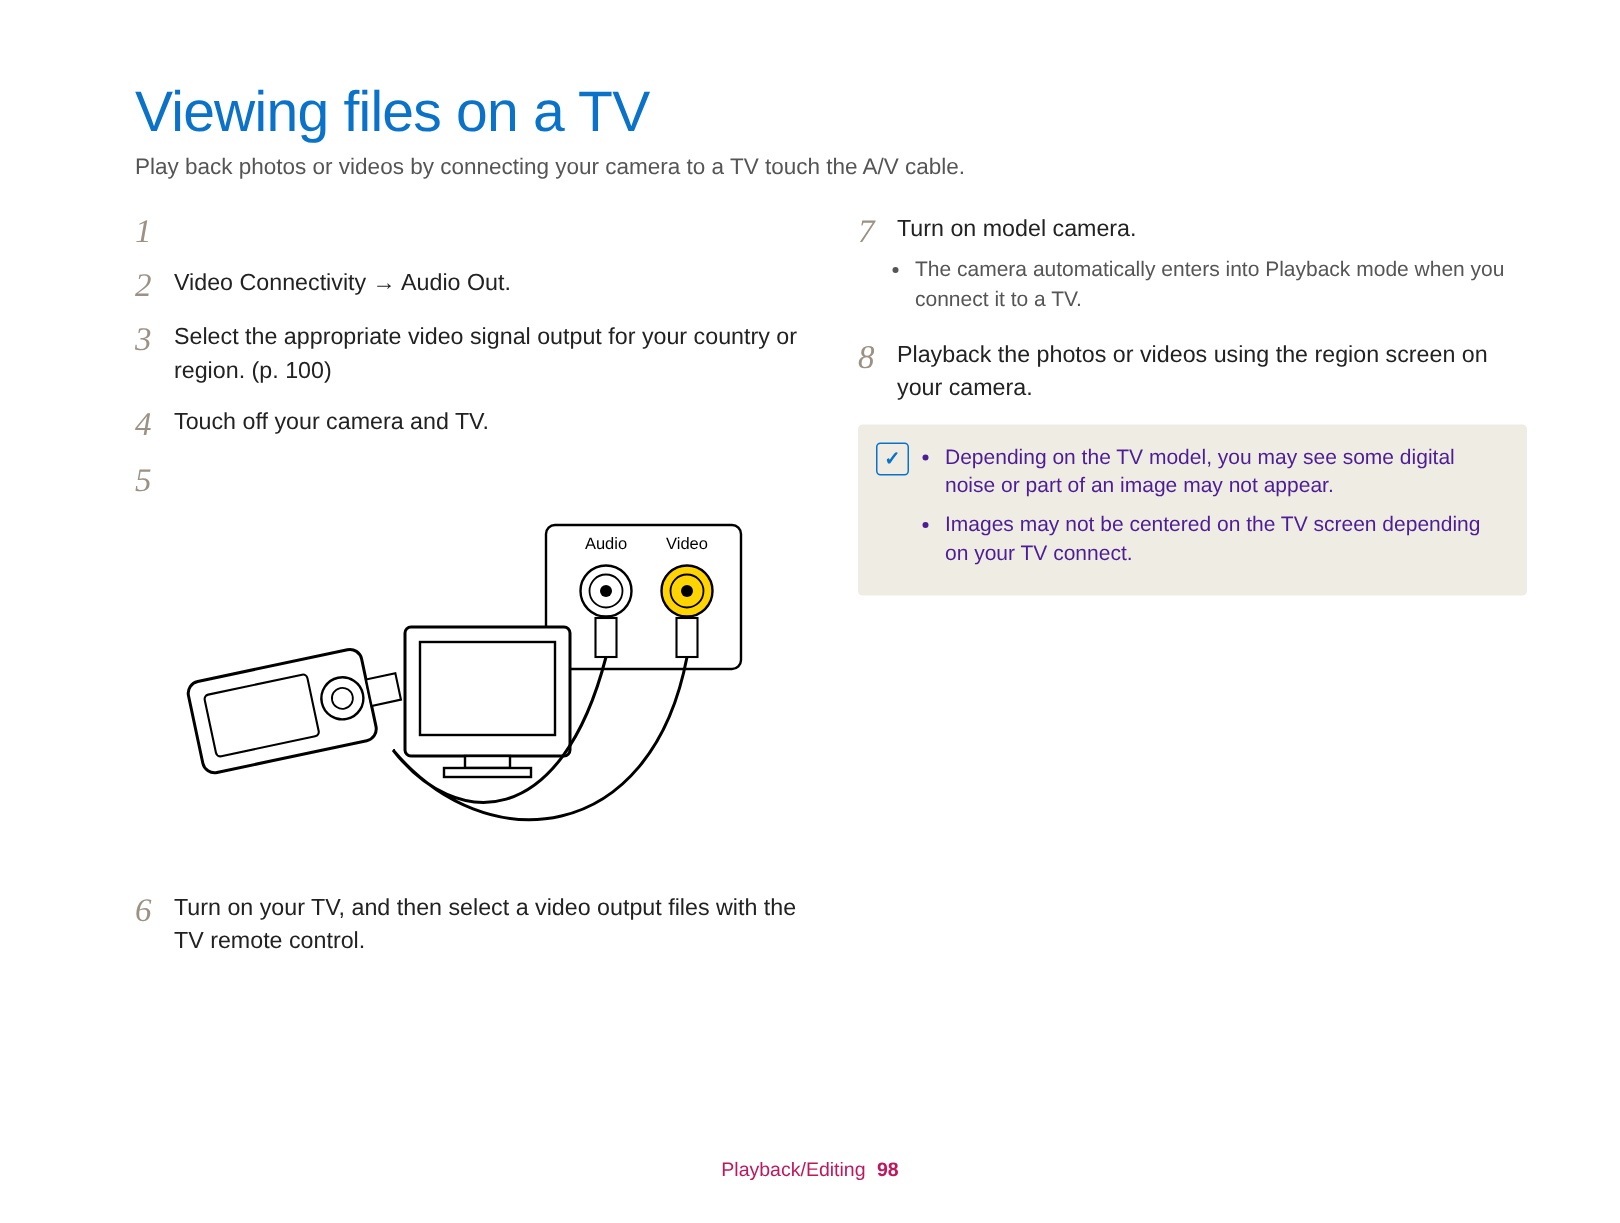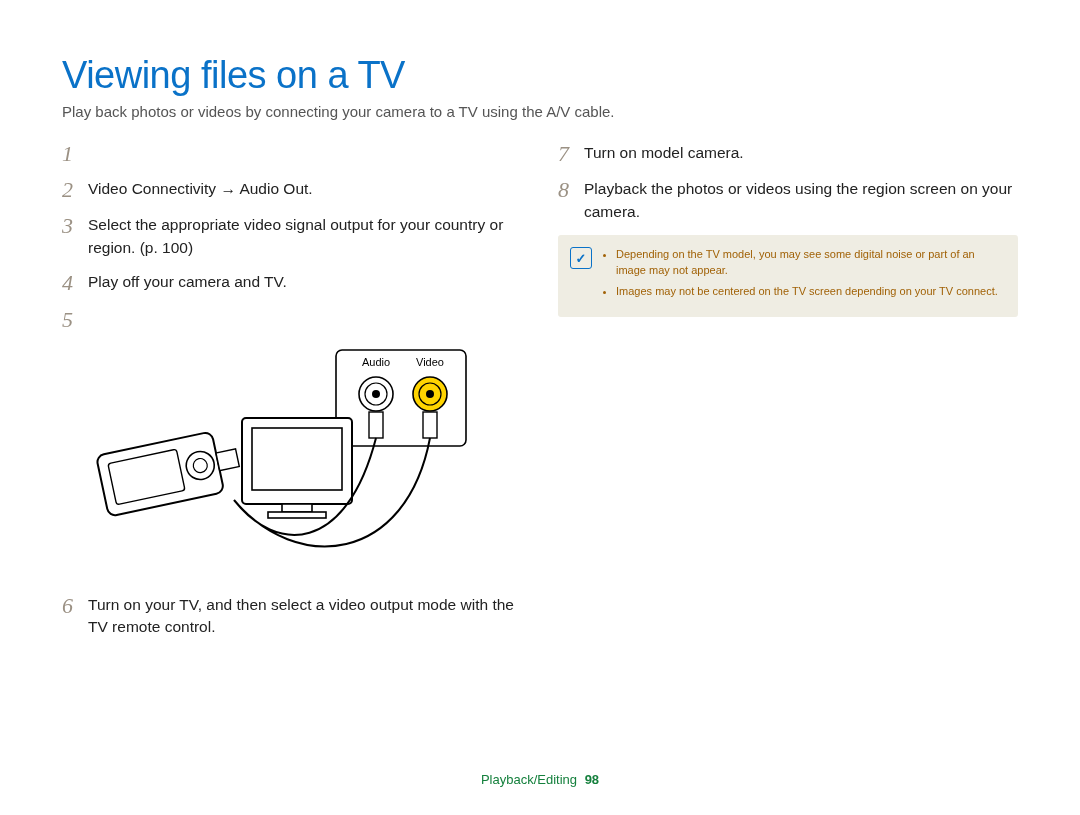--- a/index.html
+++ b/index.html
@@ -1,43 +1,43 @@
 <!DOCTYPE html>
 <html><head>
 <meta charset="utf-8">
 <style>
   html,body{margin:0;padding:0;font-family:"Helvetica Neue",Helvetica,Arial,sans-serif;color:#222;background:#fff}
-  .page{width:1080px;height:815px;box-sizing:border-box;padding:54px 62px 0 62px;position:relative}
+  .page{width:1080px;height:815px;box-sizing:border-box;padding:54px 62px 0 90px;position:relative}
   .title{font-size:38px;font-weight:400;color:#0a72c8;letter-spacing:-0.5px;margin:0 0 6px 0}
   .subtitle{font-size:15px;color:#555;margin:0 0 22px 0}
   .cols{display:flex;gap:36px}
   .col{flex:1;min-width:0}
   ol.steps{list-style:none;padding:0;margin:0;counter-reset:step}
   ol.steps>li{display:flex;align-items:flex-start;margin-bottom:12px;font-size:15.5px;line-height:1.45;color:#222}
   ol.steps>li .num{font-style:italic;font-family:Georgia,"Times New Roman",serif;font-size:22px;color:#9b9184;width:26px;flex-shrink:0;line-height:1.1}
   ol.steps>li .body{flex:1}
   ol.steps>li .body .bold{font-weight:400}
   .settings-icon{display:inline-flex;align-items:center;justify-content:center;width:20px;height:20px;background:#1a54a5;border-radius:3px;vertical-align:-4px}
   .sub-bullets{list-style:disc;margin:6px 0 0 12px;padding:0;font-size:14px;color:#555}
   .sub-bullets li{margin-bottom:4px;line-height:1.4}
   .note-box{background:#efede3;border-radius:3px;padding:12px 14px 12px 44px;position:relative;margin-top:10px}
   .note-icon{position:absolute;left:12px;top:12px;width:20px;height:20px;border:1.5px solid #0a72c8;border-radius:3px;display:flex;align-items:center;justify-content:center;color:#0a72c8;font-weight:700;font-size:13px}
-  .note-box ul{list-style:disc;margin:0;padding-left:14px;font-size:11px;color:#a16207}
+  .note-box ul{list-style:disc;margin:0;padding-left:14px;font-size:14px;color:#4c1d95}
   .note-box ul li{margin-bottom:6px;line-height:1.4}
   .diagram{margin:8px 0 16px 24px}
-  .footer{position:absolute;bottom:28px;left:0;width:100%;text-align:center;font-size:13px;color:#15803d}
+  .footer{position:absolute;bottom:28px;left:0;width:100%;text-align:center;font-size:13px;color:#be185d}
   .footer .pn{font-weight:700;margin-left:4px}
 </style>
 </head>
 <body>
 
 <div class="page">
 
   <h1 class="title">Viewing files on a TV</h1>
-  <p class="subtitle">Play back photos or videos by connecting your camera to a TV using the A/V cable.</p>
+  <p class="subtitle">Play back photos or videos by connecting your camera to a TV touch the A/V cable.</p>
 
   <div class="cols">
 
     <div class="col">
       <ol class="steps" start="1">
 
         <li>
           <span class="num">1</span>
         </li>
 
@@ -48,21 +48,21 @@
           </span>
         </li>
 
         <li>
           <span class="num">3</span>
           <span class="body">Select the appropriate video signal output for your country or region. (p. 100)</span>
         </li>
 
         <li>
           <span class="num">4</span>
-          <span class="body">Play off your camera and TV.</span>
+          <span class="body">Touch off your camera and TV.</span>
         </li>
 
         <li>
           <span class="num">5</span>
         </li>
       </ol>
 
       <div class="diagram">
         <svg width="400" height="230" viewBox="0 0 400 230">
 
@@ -96,31 +96,34 @@
             <rect x="118" y="22" width="20" height="18" fill="#fff" stroke="#000" stroke-width="1.4"></rect>
           </g>
 
           <path d="M148 156 C 190 210, 260 210, 290 94 M148 156 C 210 230, 320 220, 344 94" fill="none" stroke="#000" stroke-width="2"></path>
         </svg>
       </div>
 
       <ol class="steps" start="6">
         <li>
           <span class="num">6</span>
-          <span class="body">Turn on your TV, and then select a video output mode with the TV remote control.</span>
+          <span class="body">Turn on your TV, and then select a video output files with the TV remote control.</span>
         </li>
       </ol>
     </div>
 
     <div class="col">
       <ol class="steps" start="7">
         <li>
           <span class="num">7</span>
           <span class="body">
             <span>Turn on model camera.</span>
+            <ul class="sub-bullets">
+              <li>The camera automatically enters into Playback mode when you connect it to a TV.</li>
+            </ul>
           </span>
         </li>
         <li>
           <span class="num">8</span>
           <span class="body">Playback the photos or videos using the region screen on your camera.</span>
         </li>
       </ol>
 
       <div class="note-box">
         <span class="note-icon">✓</span>

